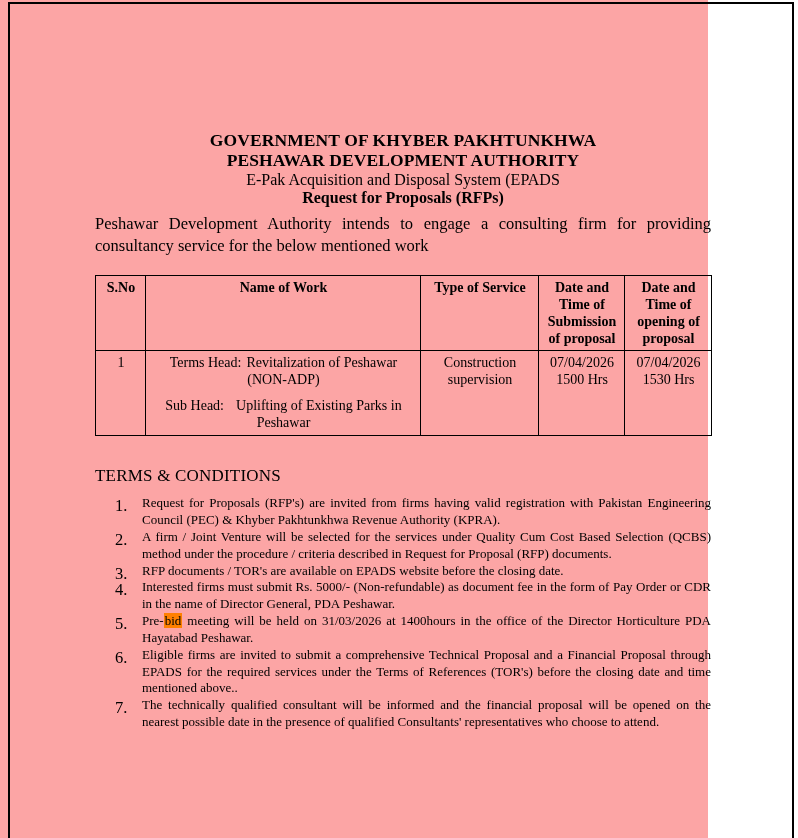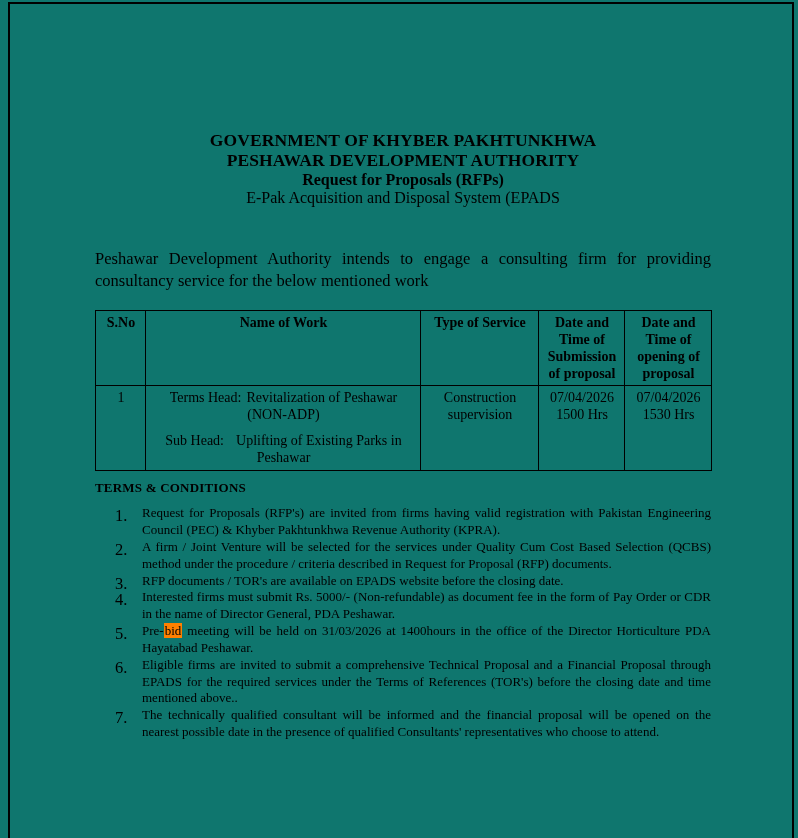--- a/index.html
+++ b/index.html
@@ -9,23 +9,23 @@
   }
   body {
     width: 798px;
     height: 838px;
     font-family: "Liberation Serif", "DejaVu Serif", serif;
     color: #000000;
     overflow: hidden;
   }
   #page {
     position: relative;
-    width: 798px;
+    width: 708px;
     height: 838px;
-    background: #0f766e;
+    background: #fca5a5;
     box-sizing: border-box;
   }
   
   .frame-left {
     position: absolute;
     left: 8px; top: 2px;
     width: 2px; height: 836px;
     background: #000;
   }
   .frame-right {
@@ -66,21 +66,21 @@
     font-weight: bold;
     font-size: 16px;
   }
   .t4 {
     font-weight: normal;
     font-size: 16px;
   }
 
   
   .intro {
-    margin-top: 40px;
+    margin-top: 5px;
     font-size: 16.5px;
     line-height: 1.34;
     text-align: justify;
     text-justify: inter-word;
   }
 
   
   .tbl-wrap {
     margin-top: 18px;
   }
@@ -118,23 +118,23 @@
     line-height: 1.3;
   }
   .work-line { display: block; }
   .work-line + .work-line { margin-top: 9px; }
   .lbl { font-weight: normal; }
   .gap-sm { display: inline-block; width: 5px; }
   .gap-md { display: inline-block; width: 12px; }
 
   
   .terms-heading {
-    margin-top: 9px;
-    font-weight: bold;
-    font-size: 13px;
+    margin-top: 30px;
+    font-weight: normal;
+    font-size: 17px;
     letter-spacing: 0.2px;
   }
 
   
   ol.terms {
     margin: 9px 0 0 0;
     padding: 0;
     list-style: none;
     counter-reset: term;
   }
@@ -173,22 +173,22 @@
 
   <div class="frame-left"></div>
   <div class="frame-right"></div>
   <div class="frame-top"></div>
 
   <div class="content">
 
     <div class="title-block">
       <span class="title-line t1">GOVERNMENT OF KHYBER PAKHTUNKHWA</span>
       <span class="title-line t2">PESHAWAR DEVELOPMENT AUTHORITY</span>
+      <span class="title-line t4">E-Pak Acquisition and Disposal System (EPADS</span>
       <span class="title-line t3">Request for Proposals (RFPs)</span>
-      <span class="title-line t4">E-Pak Acquisition and Disposal System (EPADS</span>
     </div>
 
     <p class="intro">Peshawar Development Authority intends to engage a consulting firm for providing consultancy service for the below mentioned work</p>
 
     <div class="tbl-wrap">
       <table class="main-table">
         <colgroup>
           <col class="col-sno">
             <col class="col-work">
             <col class="col-type">

